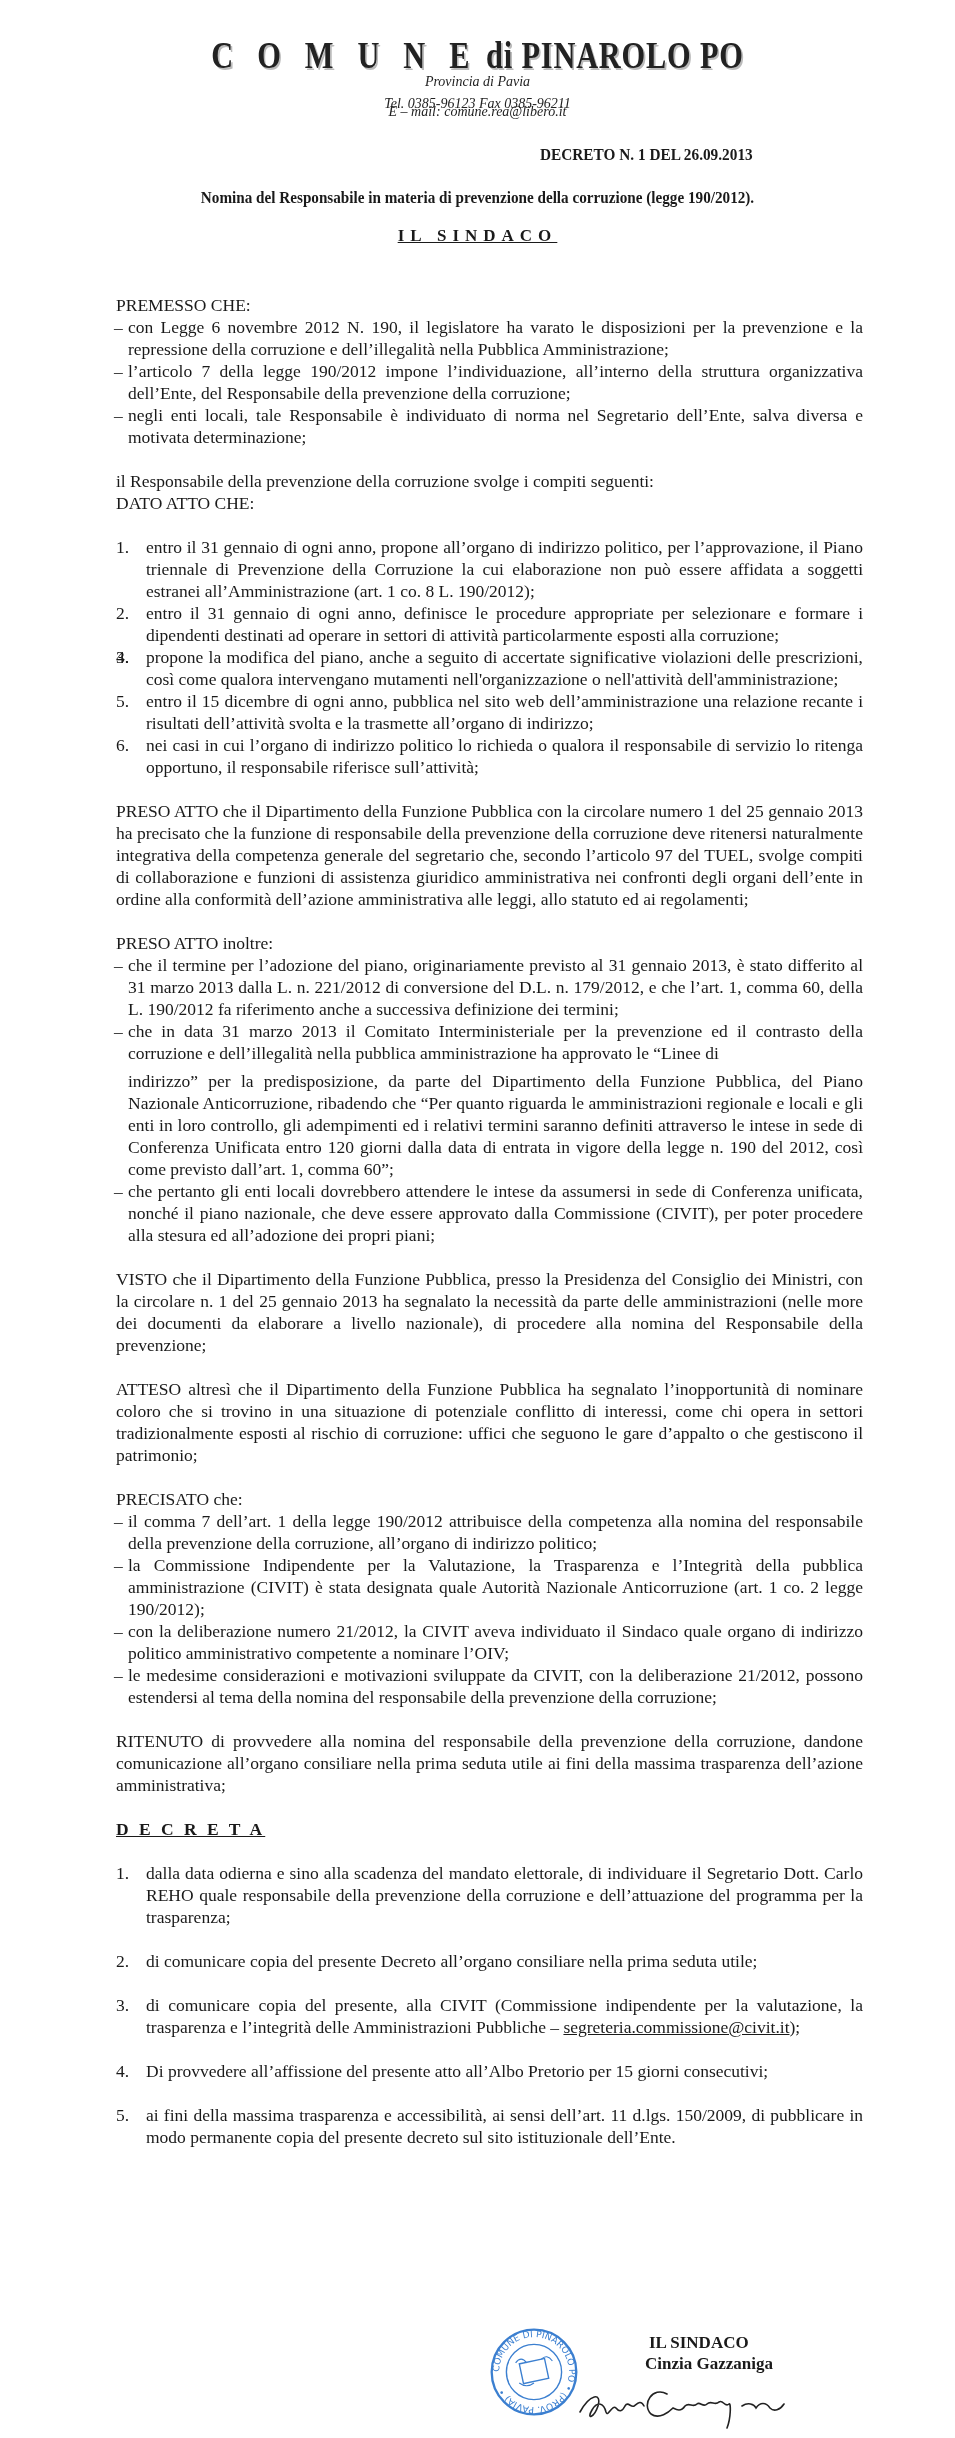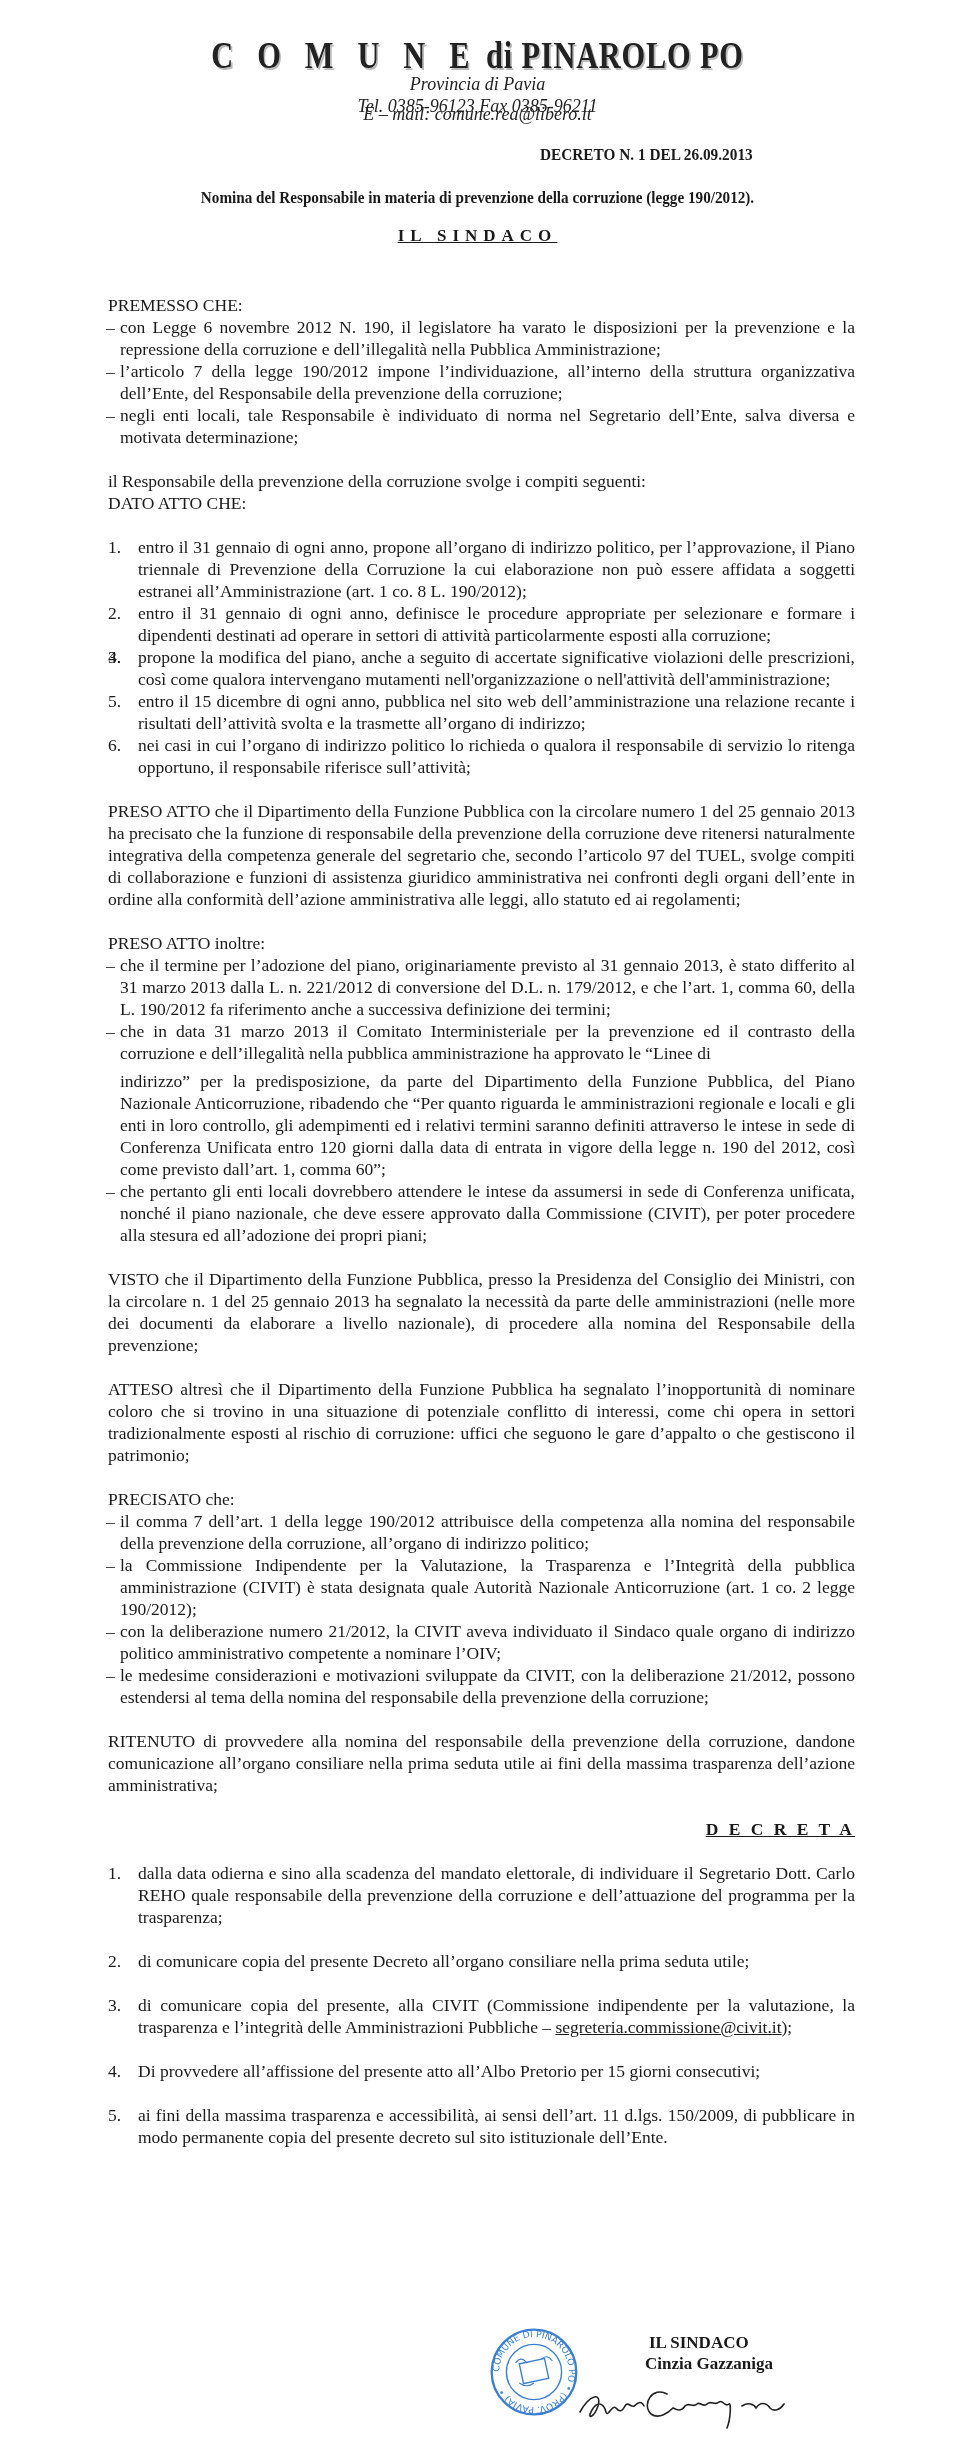--- a/index.html
+++ b/index.html
@@ -11,38 +11,38 @@
   .page { position: absolute; left: 0; top: 0; width: 955px; height: 2148px; }
   .hdr-title {
     position: absolute; top: 34px; left: 0; width: 955px; text-align: center;
     font-family: "Liberation Serif", serif; font-weight: bold; font-size: 37px;
     letter-spacing: 1px; color: #222; text-shadow: 2px 2px 0 #bbb;
     transform: scaleX(0.82); transform-origin: center;
   }
   .hdr-title .sp { letter-spacing: 10px; }
   .hdr-sub {
     position: absolute; left: 0; width: 955px; text-align: center;
-    font-style: italic; font-size: 18px; color: #222;
+    font-style: italic; font-size: 14px; color: #222;
   }
   .decreto-no {
     position: absolute; top: 145px; left: 540px; font-weight: bold; font-size: 17px;
     transform: scaleX(0.9); transform-origin: left;
   }
   .subject {
     position: absolute; top: 188px; left: 0; width: 955px; text-align: center;
     font-weight: bold; font-size: 16.5px; transform: scaleX(0.92); transform-origin: center;
   }
   .center-head {
     position: absolute; left: 0; width: 955px; text-align: center;
   }
   .center-head span {
     font-weight: bold; font-size: 17px; letter-spacing: 6px; text-decoration: underline;
   }
   .txt {
-    position: absolute; left: 108px; width: 747px;
+    position: absolute; left: 116px; width: 747px;
     font-size: 17.5px; line-height: 22px; text-align: justify;
   }
   .txt p { margin: 0; }
   .lead { margin: 0; }
   .dash-item { position: relative; padding-left: 12px; text-align: justify; margin: 0; }
   .dash-item .mk { position: absolute; left: -2px; top: 0; }
   .num-item { position: relative; padding-left: 30px; text-align: justify; margin: 0; }
   .num-item .mk { position: absolute; left: 0; top: 0; }
   .gap { height: 22px; }
   .link { text-decoration: underline; }
@@ -119,21 +119,21 @@
       <p class="dash-item"><span class="mk">–</span><span>il comma 7 dell’art. 1 della legge 190/2012 attribuisce della competenza alla nomina del responsabile della prevenzione della corruzione, all’organo di indirizzo politico;</span></p>
       <p class="dash-item"><span class="mk">–</span><span>la Commissione Indipendente per la Valutazione, la Trasparenza e l’Integrità della pubblica amministrazione (CIVIT) è stata designata quale Autorità Nazionale Anticorruzione (art. 1 co. 2 legge 190/2012);</span></p>
       <p class="dash-item"><span class="mk">–</span><span>con la deliberazione numero 21/2012, la CIVIT aveva individuato il Sindaco quale organo di indirizzo politico amministrativo competente a nominare l’OIV;</span></p>
       <p class="dash-item"><span class="mk">–</span><span>le medesime considerazioni e motivazioni sviluppate da CIVIT, con la deliberazione 21/2012, possono estendersi al tema della nomina del responsabile della prevenzione della corruzione;</span></p>
     </section>
     <div class="gap"></div>
 
     <p>RITENUTO di provvedere alla nomina del responsabile della prevenzione della corruzione, dandone comunicazione all’organo consiliare nella prima seduta utile ai fini della massima trasparenza dell’azione amministrativa;</p>
     <div class="gap"></div>
 
-    <div style="text-align:right; margin: 0 0 22px 0;">
+    <div style="text-align:left; margin: 0 0 22px 0;">
       <span style="font-weight:bold; letter-spacing:3px; text-decoration:underline;">D E C R E T A</span>
     </div>
 
     <section>
       <p class="num-item"><span class="mk">1.</span><span>dalla data odierna e sino alla scadenza del mandato elettorale, di individuare il Segretario Dott. Carlo REHO quale responsabile della prevenzione della corruzione e dell’attuazione del programma per la trasparenza;</span></p>
       <div class="gap"></div>
       <p class="num-item"><span class="mk">2.</span><span>di comunicare copia del presente Decreto all’organo consiliare nella prima seduta utile;</span></p>
       <div class="gap"></div>
       <p class="num-item"><span class="mk">3.</span><span>di comunicare copia del presente, alla CIVIT (Commissione indipendente per la valutazione, la trasparenza e l’integrità delle Amministrazioni Pubbliche –</span> <span class="link">segreteria.commissione@civit.it</span><span>);</span></p>
       <div class="gap"></div>

